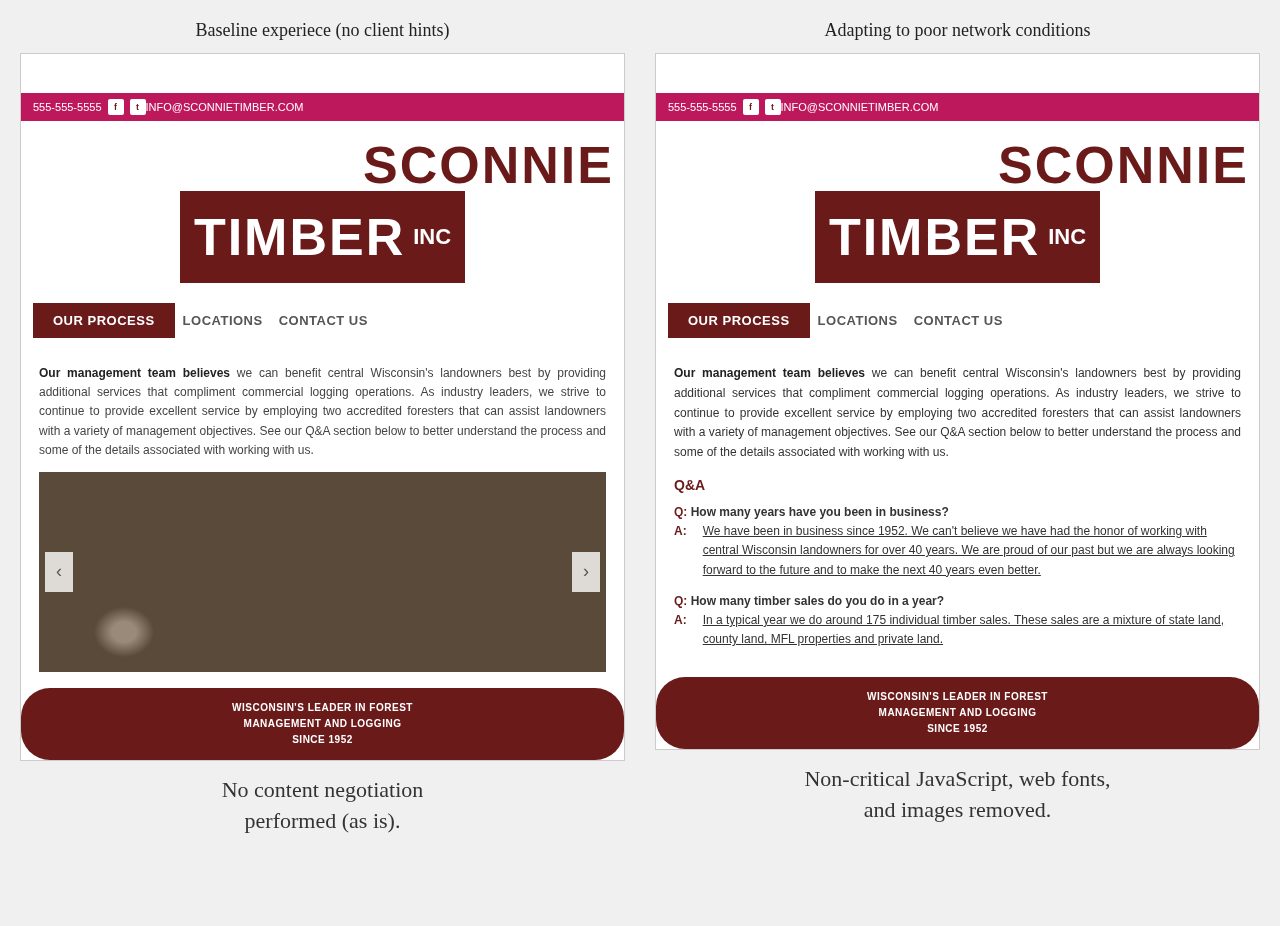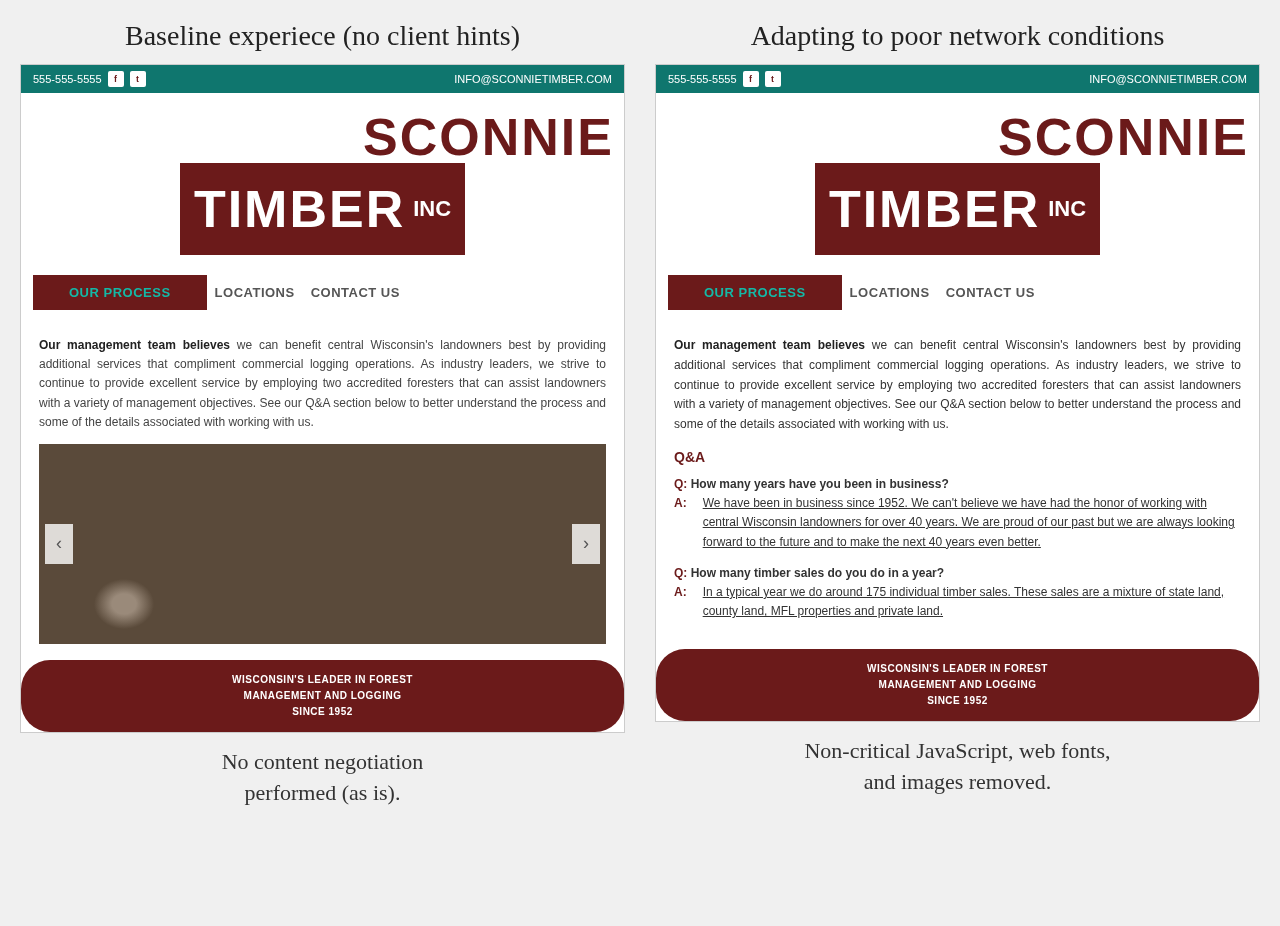--- a/index.html
+++ b/index.html
@@ -26,44 +26,44 @@
 
     .column {
       display: flex;
       flex-direction: column;
       align-items: center;
       flex: 1;
       max-width: 610px;
     }
 
     .column-title {
-      font-size: 28px;
+      font-size: 18px;
       color: #222;
       margin-bottom: 12px;
       text-align: center;
       font-family: Georgia, serif;
     }
 
     
     .mockup {
       width: 100%;
       border: 1px solid #ccc;
       background: #fff;
       overflow: hidden;
     }
 
     
     .top-bar {
-      background: #0f766e;
+      background: #be185d;
       color: #fff;
       font-size: 11px;
       padding: 6px 12px;
       display: flex;
-      justify-content: space-between;
-      align-items: center;
+      align-items: center;
+      margin-top: 39px;
     }
     .top-bar-left {
       display: flex;
       align-items: center;
       gap: 6px;
     }
     .social-icon {
       display: inline-flex;
       align-items: center;
       justify-content: center;
@@ -120,24 +120,24 @@
 
     
     .nav-bar {
       padding: 10px 12px;
       display: flex;
       align-items: center;
       gap: 0;
     }
     .nav-active {
       background: #6b1a1a;
-      color: #14b8a6;
+      color: #ffffff;
       font-size: 13px;
       font-weight: bold;
-      padding: 10px 36px;
+      padding: 10px 20px;
       text-transform: uppercase;
       letter-spacing: 0.5px;
     }
     .nav-item {
       color: #555;
       font-size: 13px;
       font-weight: bold;
       padding: 10px 8px;
       text-transform: uppercase;
       letter-spacing: 0.5px;

